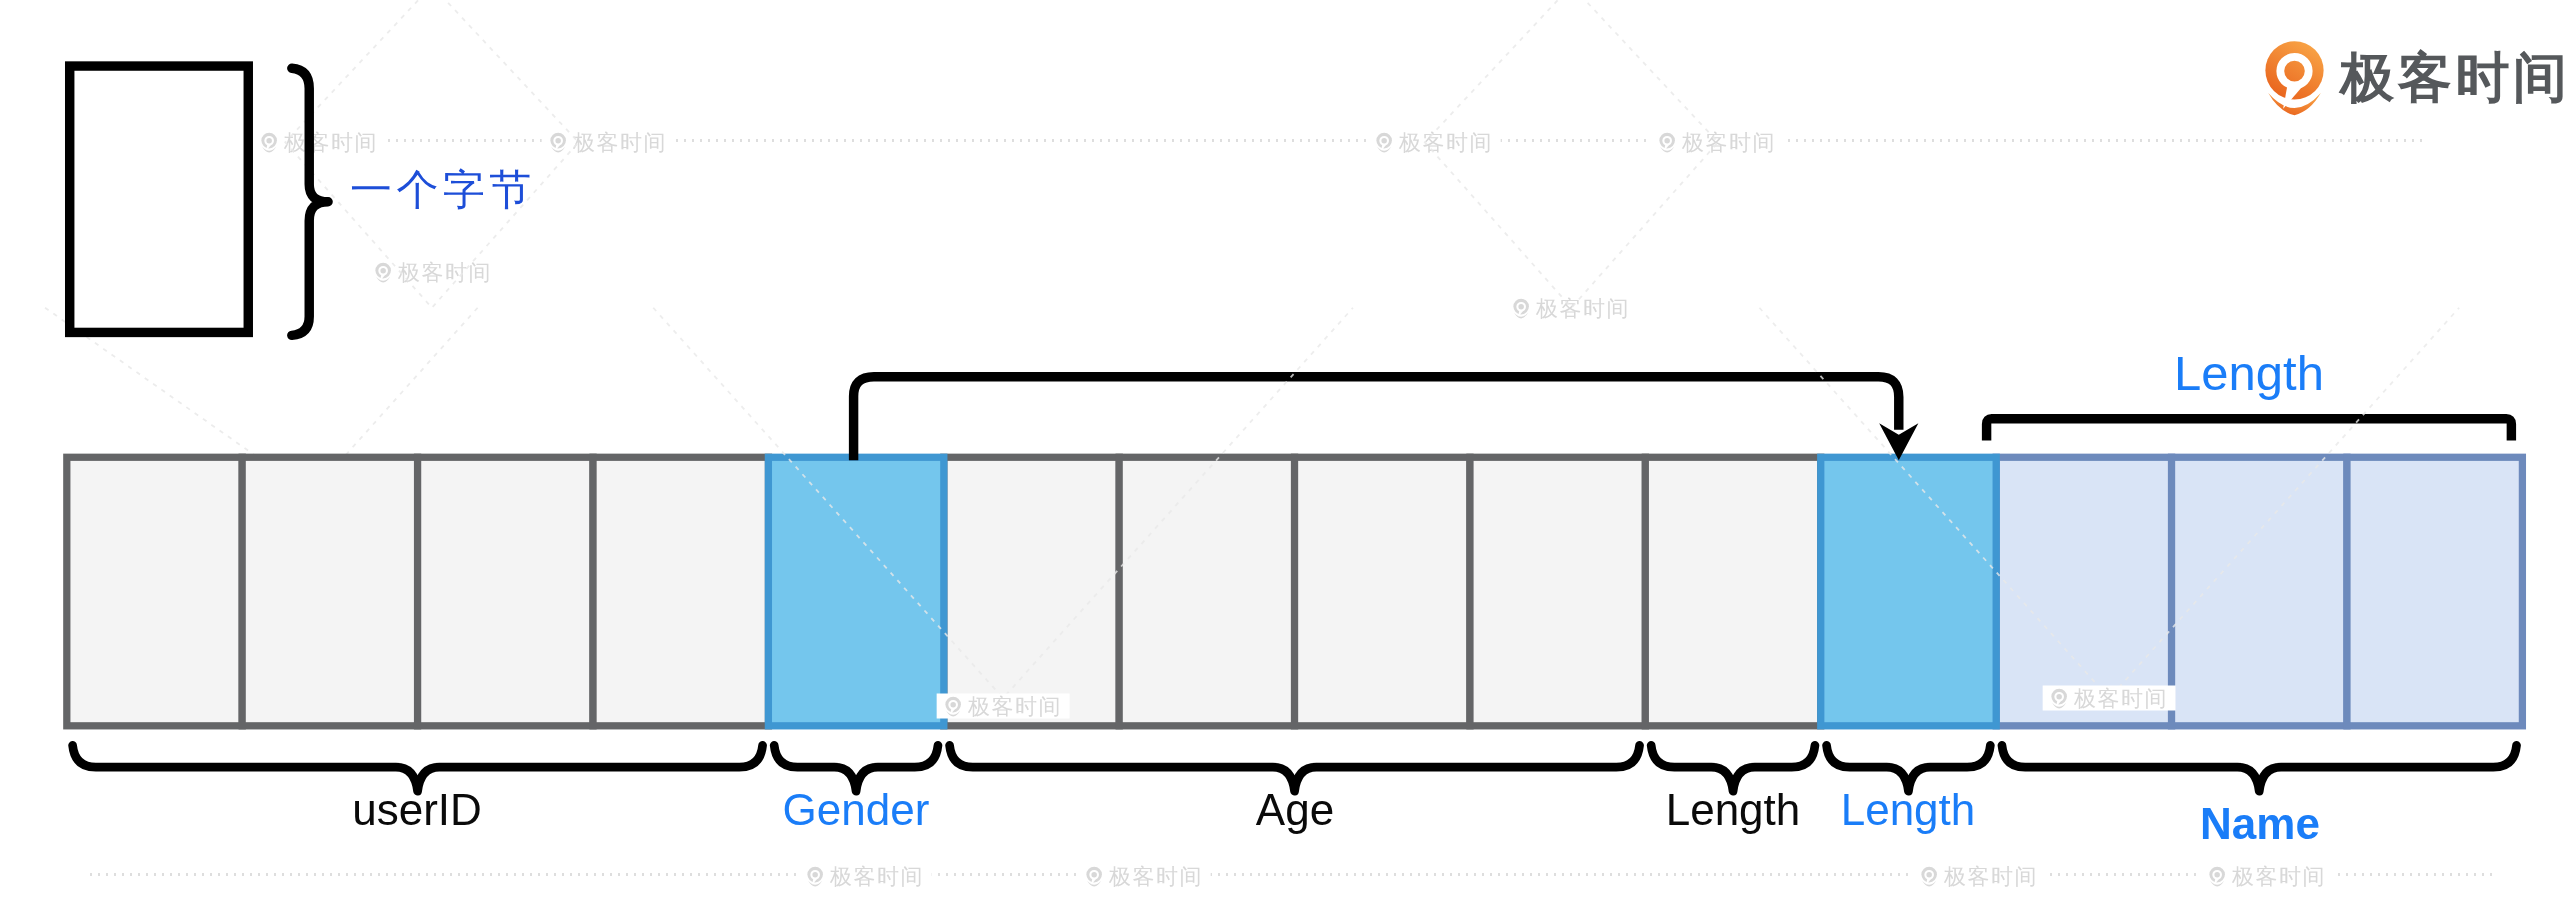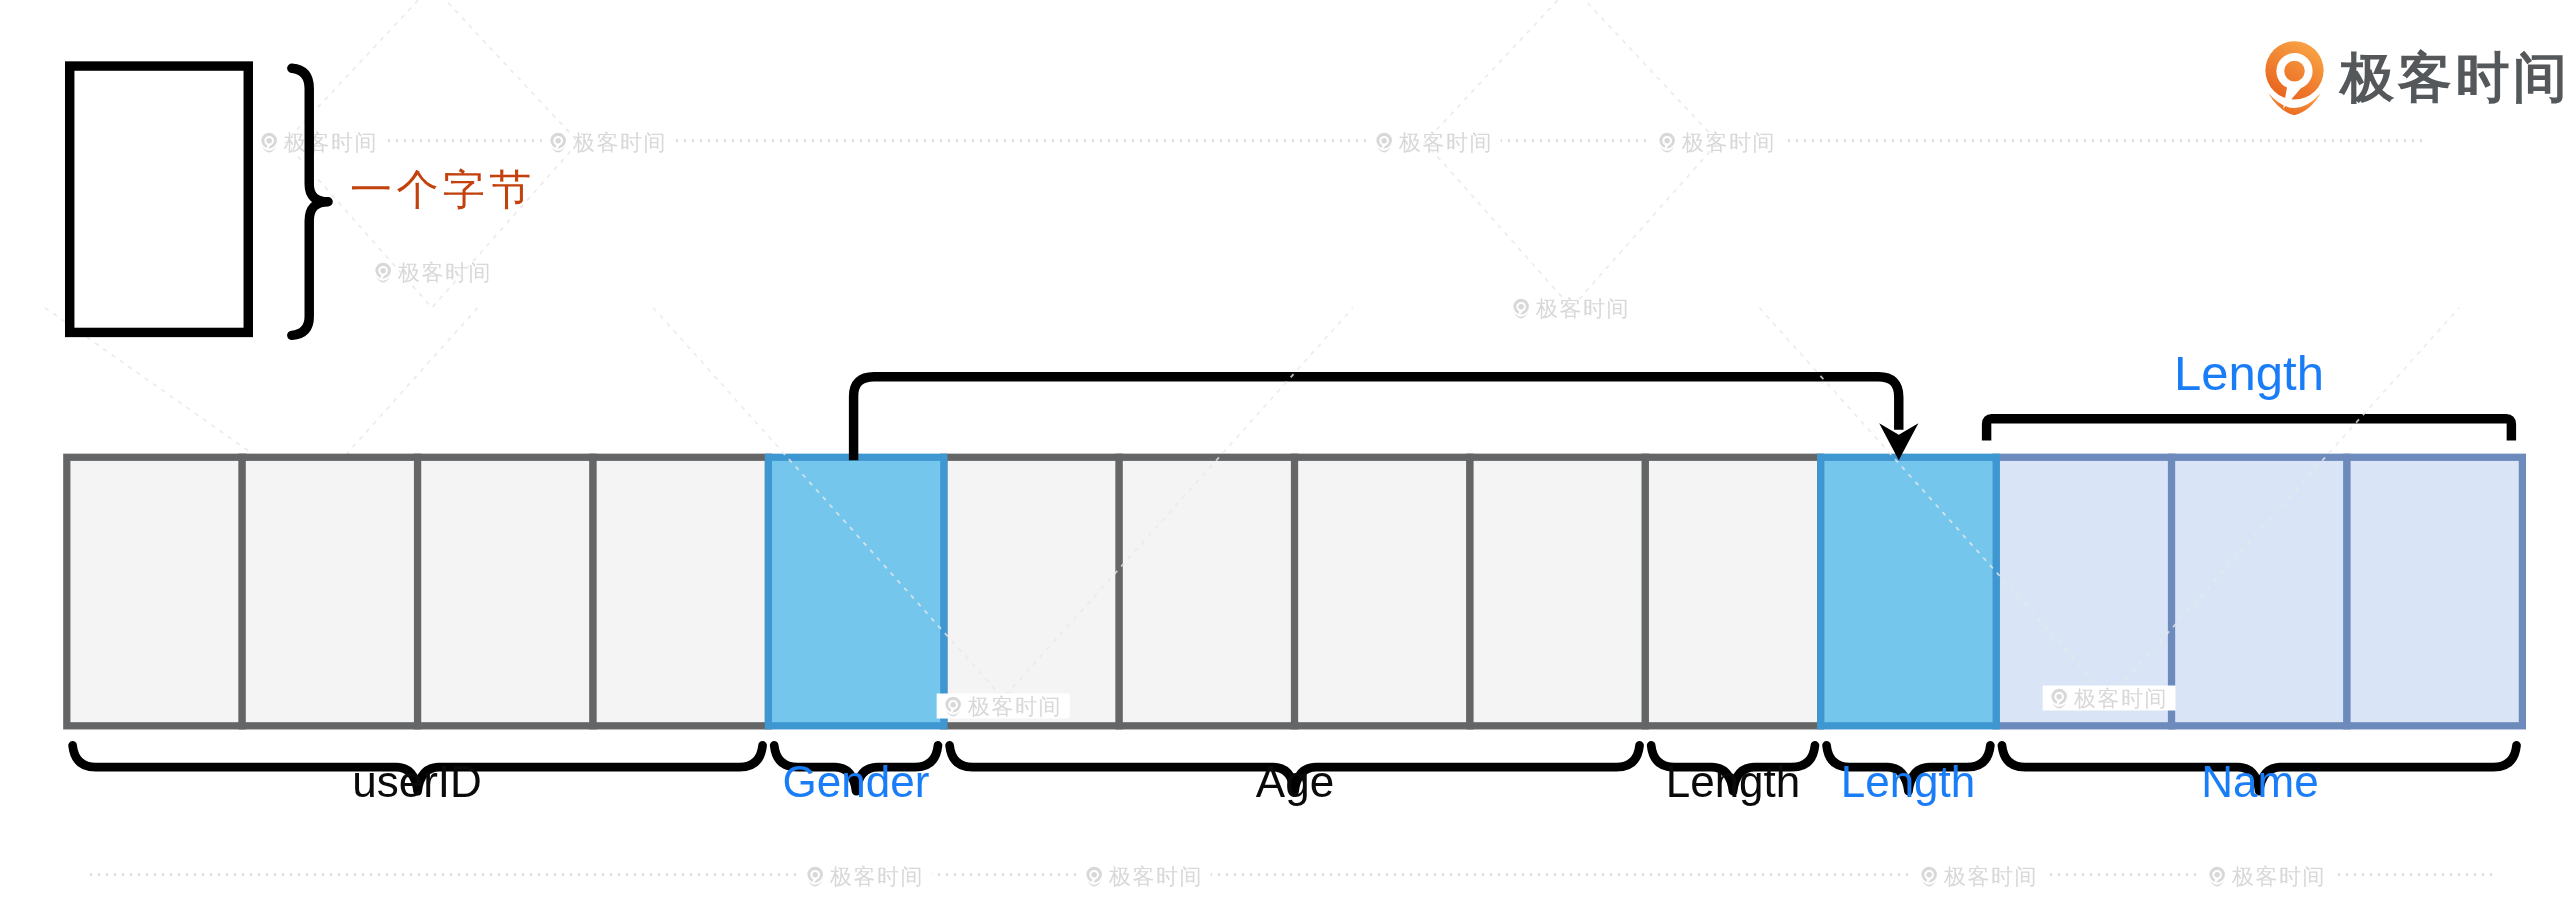--- a/index.html
+++ b/index.html
@@ -18,28 +18,28 @@
     background-image:radial-gradient(circle,#dedede 1.2px,transparent 1.3px);
     background-size:8px 2.9px;background-repeat:repeat-x;}
 
   
   .wm{position:absolute;display:flex;align-items:center;gap:5.1px;
     transform:translate(-50%,-50%);background:#fff;padding:1.5px 7.3px;white-space:nowrap;}
   .wm-text{font-size:22px;color:var(--wm,#d8d8d8);letter-spacing:1.5px;line-height:1;}
 
   
   .legend-label{position:absolute;left:350px;top:165px;font-size:42px;line-height:49px;
-    color:#c2410c;letter-spacing:4.4px;white-space:nowrap;}
+    color:#1d4ed8;letter-spacing:4.4px;white-space:nowrap;}
   .length-title{position:absolute;left:2249px;top:347px;transform:translateX(-50%);
     font-size:49px;line-height:52px;color:var(--blue,#1a7df8);white-space:nowrap;}
-  .seg-label{position:absolute;top:758px;transform:translateX(-50%);font-size:44px;
+  .seg-label{position:absolute;top:786px;transform:translateX(-50%);font-size:44px;
     line-height:48px;text-align:center;white-space:nowrap;}
   .lbl-black{color:#0a0a0a;}
   .lbl-blue{color:var(--blue,#1a7df8);}
-  .bold{font-weight:400;}
+  .bold{font-weight:700;margin-top:14px;}
 
   
   .brand{position:absolute;left:2259px;top:36px;display:flex;align-items:center;gap:10.2px;}
   .brand-pin{width:71px;height:83px;}
   .brand-name{font-size:54px;font-weight:600;color:var(--brand-text,#55585b);
     letter-spacing:3.6px;line-height:83px;white-space:nowrap;}
 </style>
 </head>
 <body>
 

